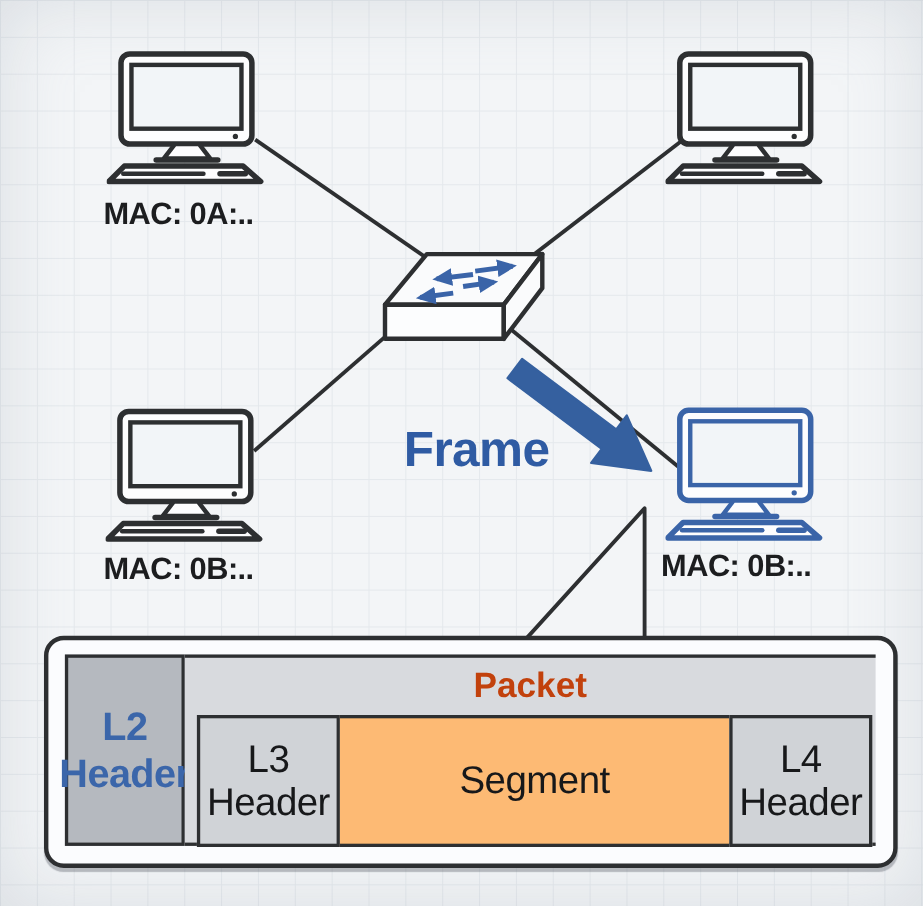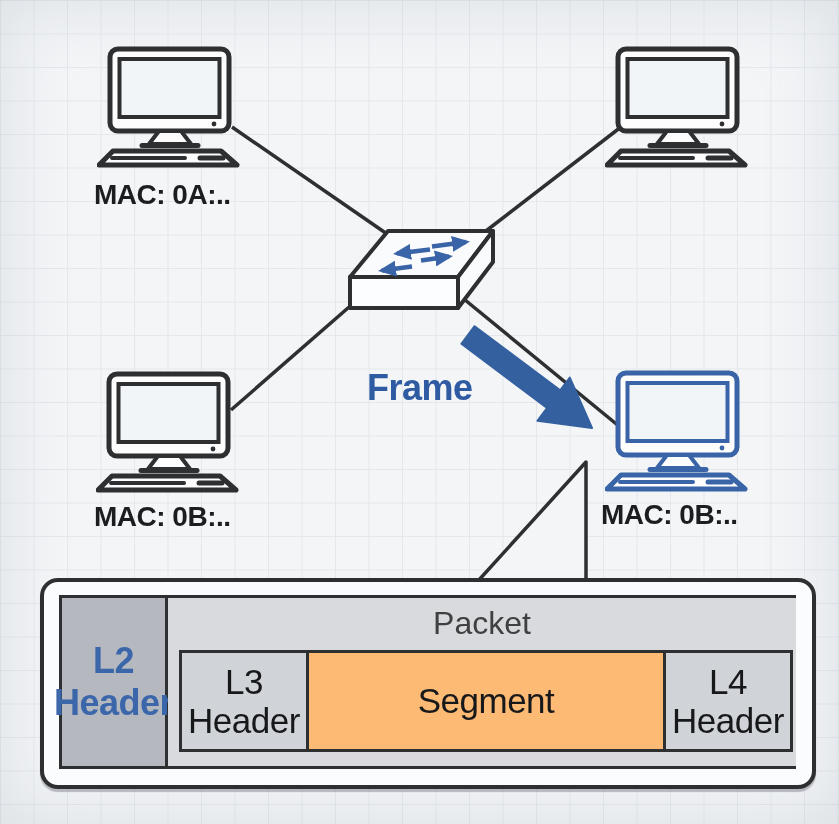--- a/index.html
+++ b/index.html
@@ -16,22 +16,22 @@
   }
   svg.layer { position:absolute; left:0; top:0; }
   .pc-dark { color:#2d2f31; }
   .pc-blue { color:#3a64a8; }
 
   .label {
     position:absolute; white-space:nowrap;
     font-size:28px; font-weight:700; letter-spacing:-0.5px; color:#1c1d1f;
   }
   .frame-label {
-    position:absolute; left:367px; top:367px;
-    font-size:36px; font-weight:700; color:#2f5ba3; letter-spacing:-0.5px;
+    position:absolute; left:367px; top:383px;
+    font-size:45px; font-weight:700; color:#2f5ba3; letter-spacing:-0.5px;
   }
 
   .frame-box {
     position:absolute; left:40px; top:578px; width:776px; height:211px;
     box-sizing:border-box; border:4.5px solid #2d2f31; border-radius:18px;
     background:#fbfcfe; box-shadow:0 3px 1px rgba(110,116,124,.45);
   }
   .frame-row {
     position:absolute; left:15px; top:13px; width:737px; height:174px;
     display:flex;
@@ -41,24 +41,24 @@
     width:109px; background:#b5b9bf; border:3px solid #2d2f31;
     display:flex; align-items:center; justify-content:center; text-align:center;
     color:#3b66aa; font-weight:700; font-size:36px; line-height:1.17; letter-spacing:-0.5px;
   }
   .l2box.trailer { width:135px; }
   .packet {
     flex:1; background:#d8dade; border-top:3px solid #2d2f31; border-bottom:3px solid #2d2f31;
     position:relative;
   }
   .packet-title {
-    margin-top:7px; text-align:center; font-weight:400; font-size:32px; color:#404040;
+    margin-top:7px; text-align:center; font-weight:700; font-size:32px; color:#c2410c;
   }
   .subrow {
-    position:absolute; left:11px; right:3px; top:52px; height:102px; display:flex;
+    position:absolute; left:11px; right:3px; top:52px; height:120px; display:flex;
   }
   .hdrbox {
     width:130px; background:#d0d3d7; border:3px solid #2d2f31;
     display:flex; align-items:center; justify-content:center; text-align:center;
     font-size:35px; line-height:1.12; color:#17181a; letter-spacing:-0.5px;
   }
   .segment {
     flex:1; background:#fdba74; border-top:3px solid #2d2f31; border-bottom:3px solid #2d2f31;
     display:flex; align-items:center; justify-content:center;
     font-size:35px; color:#17181a; letter-spacing:-0.5px;

